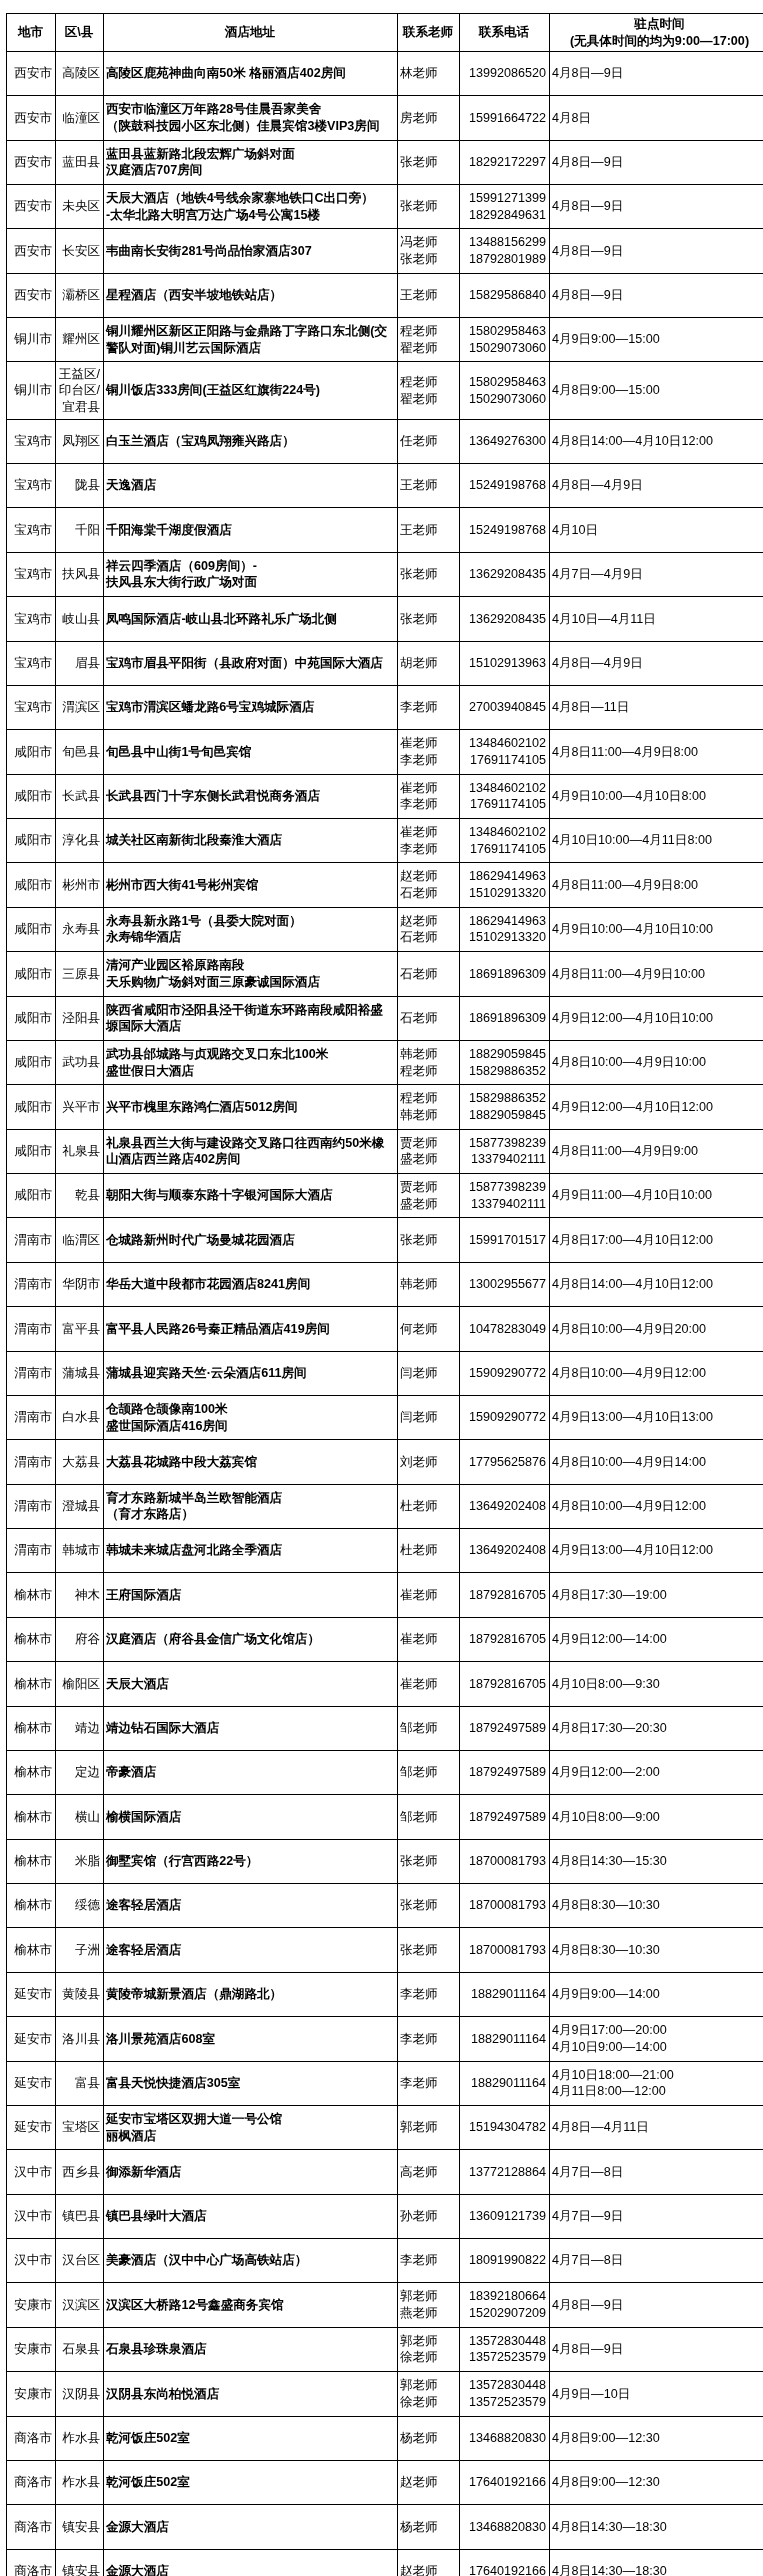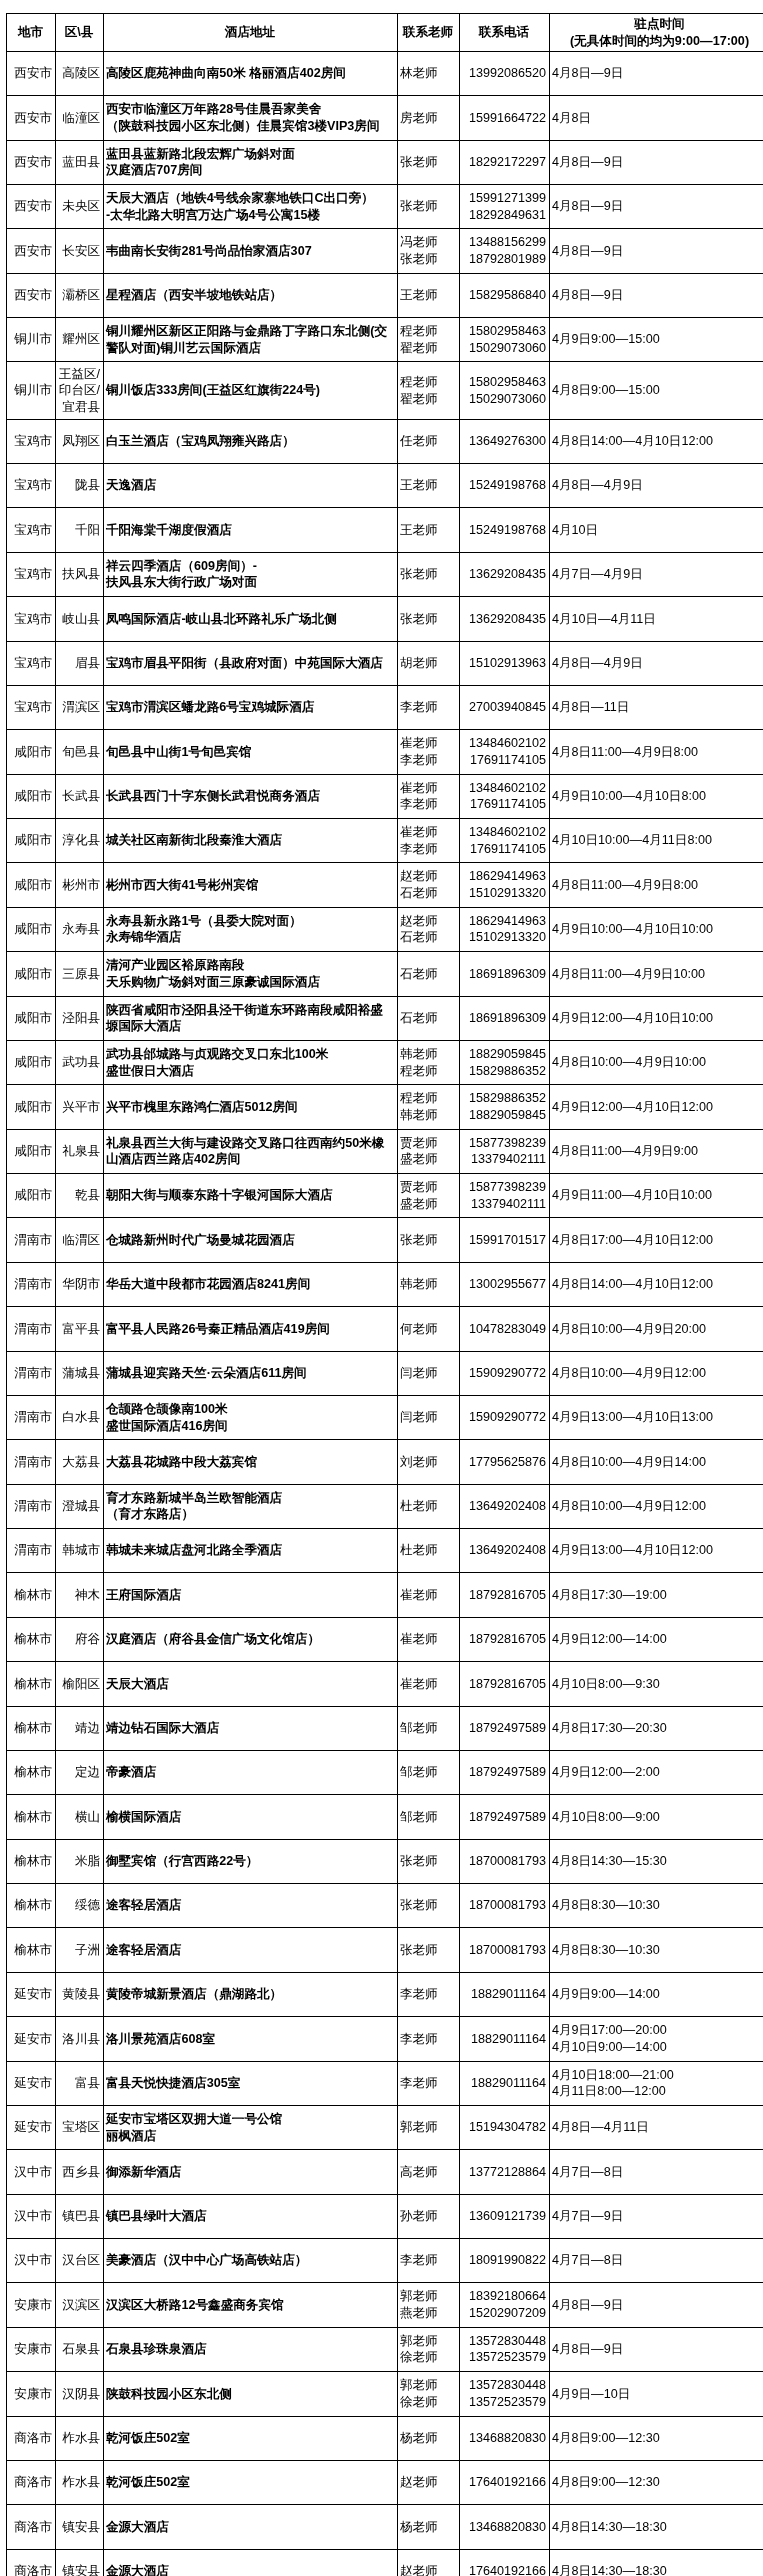--- a/index.html
+++ b/index.html
@@ -519,21 +519,21 @@
           <td class="c2">石泉县珍珠泉酒店</td>
           <td class="c3">郭老师
 徐老师</td>
           <td class="c4">13572830448
 13572523579</td>
           <td class="c5">4月8日—9日</td>
         </tr>
         <tr>
           <td class="c0">安康市</td>
           <td class="c1">汉阴县</td>
-          <td class="c2">陕鼓科技园小区东北侧</td>
+          <td class="c2">汉阴县东尚柏悦酒店</td>
           <td class="c3">郭老师
 徐老师</td>
           <td class="c4">13572830448
 13572523579</td>
           <td class="c5">4月9日—10日</td>
         </tr>
         <tr>
           <td class="c0">商洛市</td>
           <td class="c1">柞水县</td>
           <td class="c2">乾河饭庄502室</td>

